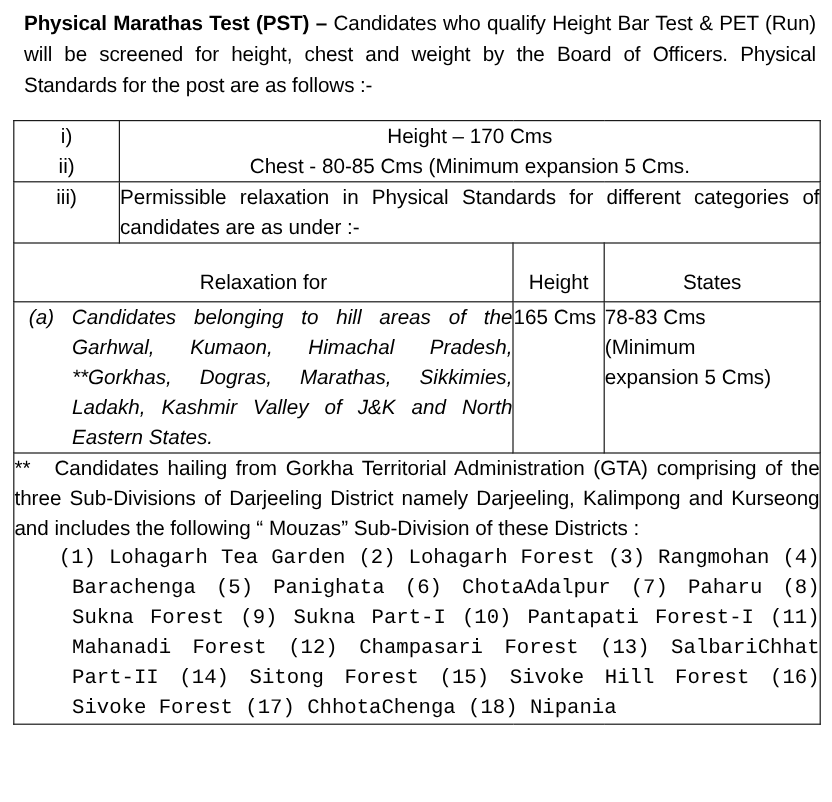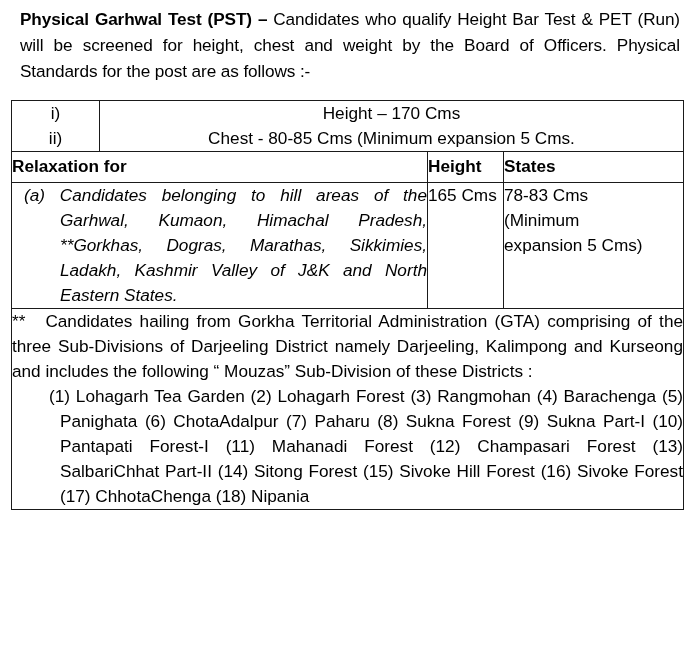--- a/index.html
+++ b/index.html
@@ -70,23 +70,23 @@
   }
   .cell-body.nojust { text-align: center; }
 
   .cell-hgt, .cell-cst {
     padding: 3px 4px 2px 8px;
     text-align: left;
   }
 
   
   .hdr td {
-    text-align: left;
-    font-weight: bold;
-    padding: 2px 0 3px 0;
+    text-align: center;
+    font-weight: normal;
+    padding: 20px 0 3px 0;
     vertical-align: middle;
   }
 
   
   .hang {
     padding: 3px 8px 4px 10px;
     text-align: justify;
     text-justify: inter-word;
     font-style: italic;
   }
@@ -104,31 +104,32 @@
     margin: 0;
     text-align: justify;
     text-justify: inter-word;
   }
   .gta .mouzas {
     margin: 0;
     padding-left: 48px;
     text-indent: -11px;
     text-align: justify;
     text-justify: inter-word;
+    font-family: Liberation Mono, monospace;
   }
   .stars { letter-spacing: 0px; }
   .gap { display: inline-block; width: 20px; }
 </style>
 </head>
 <body>
 
 <div class="page">
 
   <div class="intro">
-    <b>Physical Garhwal Test (PST) –</b><span> Candidates who qualify Height Bar Test &amp; PET (Run) will be screened for height, chest and weight by the Board of Officers. Physical Standards for the post are as follows :-</span>
+    <b>Physical Marathas Test (PST) –</b><span> Candidates who qualify Height Bar Test &amp; PET (Run) will be screened for height, chest and weight by the Board of Officers. Physical Standards for the post are as follows :-</span>
   </div>
 
   <table class="tbl">
     <colgroup>
       <col class="c-num">
       <col class="c-main">
       <col class="c-hgt">
       <col class="c-cst">
     </colgroup>
     <tbody>
@@ -137,20 +138,26 @@
         <td class="cell-num">
           <div>i)</div>
           <div>ii)</div>
         </td>
         <td class="cell-body nojust" colspan="3">
           <div>Height – 170 Cms</div>
           <div>Chest  - 80-85 Cms (Minimum expansion 5 Cms.</div>
         </td>
       </tr>
 
+      <tr>
+        <td class="cell-num">
+          <div>iii)</div>
+        </td>
+        <td class="cell-body" colspan="3">Permissible relaxation in Physical Standards for different categories of candidates are as under :-</td>
+      </tr>
 
       <tr class="hdr">
         <td colspan="2">Relaxation for</td>
         <td>Height</td>
         <td>States</td>
       </tr>
 
       <tr>
         <td colspan="2" class="hang">
           <div class="hang-inner"><span>(a)</span> <span>Candidates belonging to hill areas of the Garhwal, Kumaon, Himachal Pradesh, **Gorkhas, Dogras, Marathas, Sikkimies, Ladakh, Kashmir Valley of J&amp;K and North Eastern States.</span></div>

